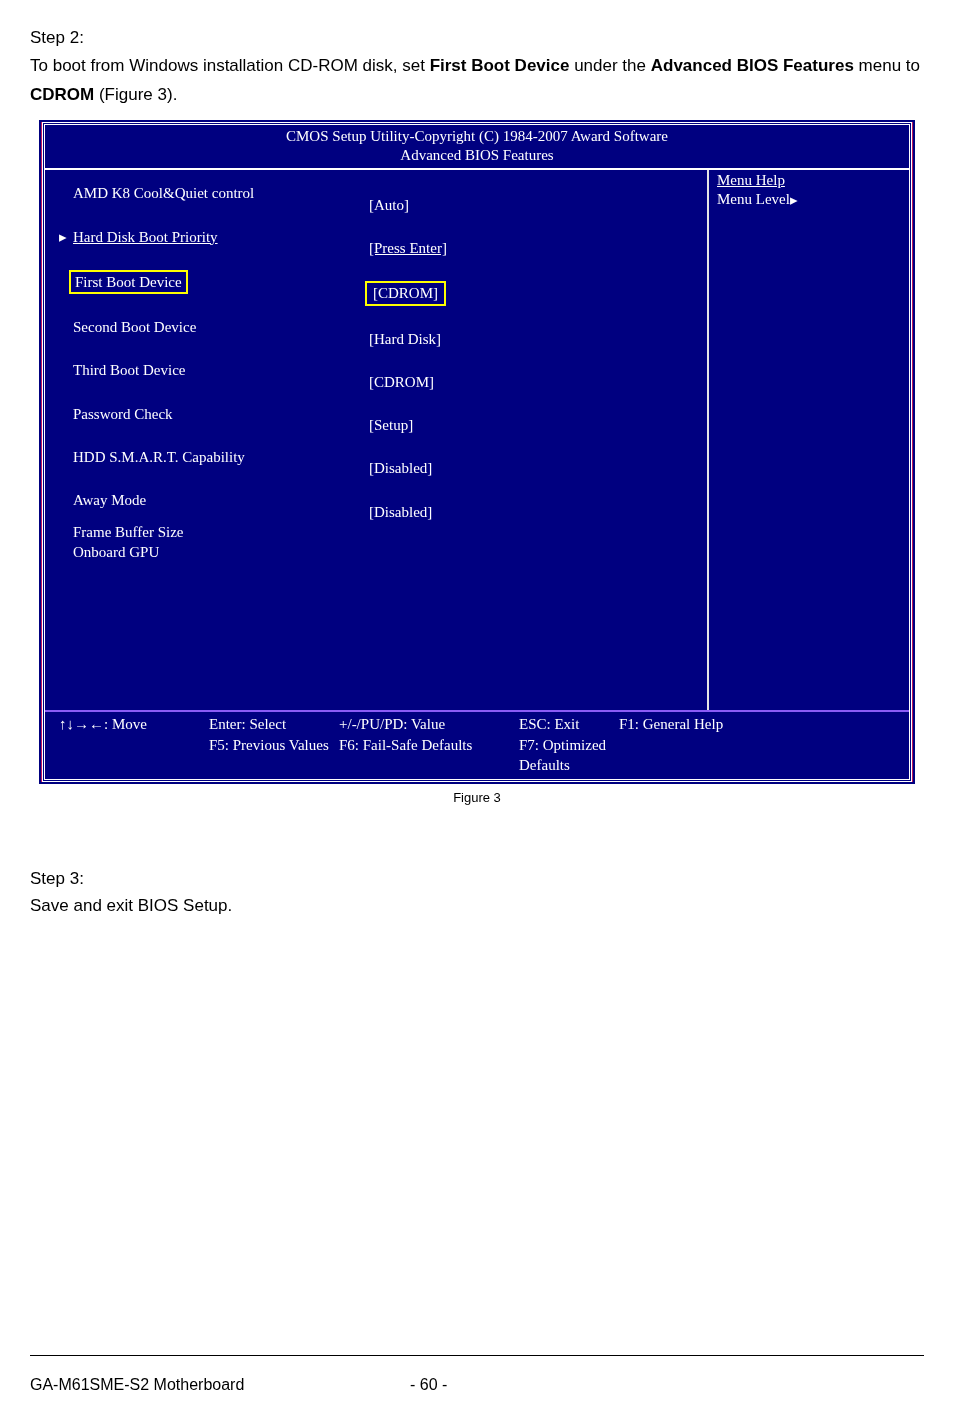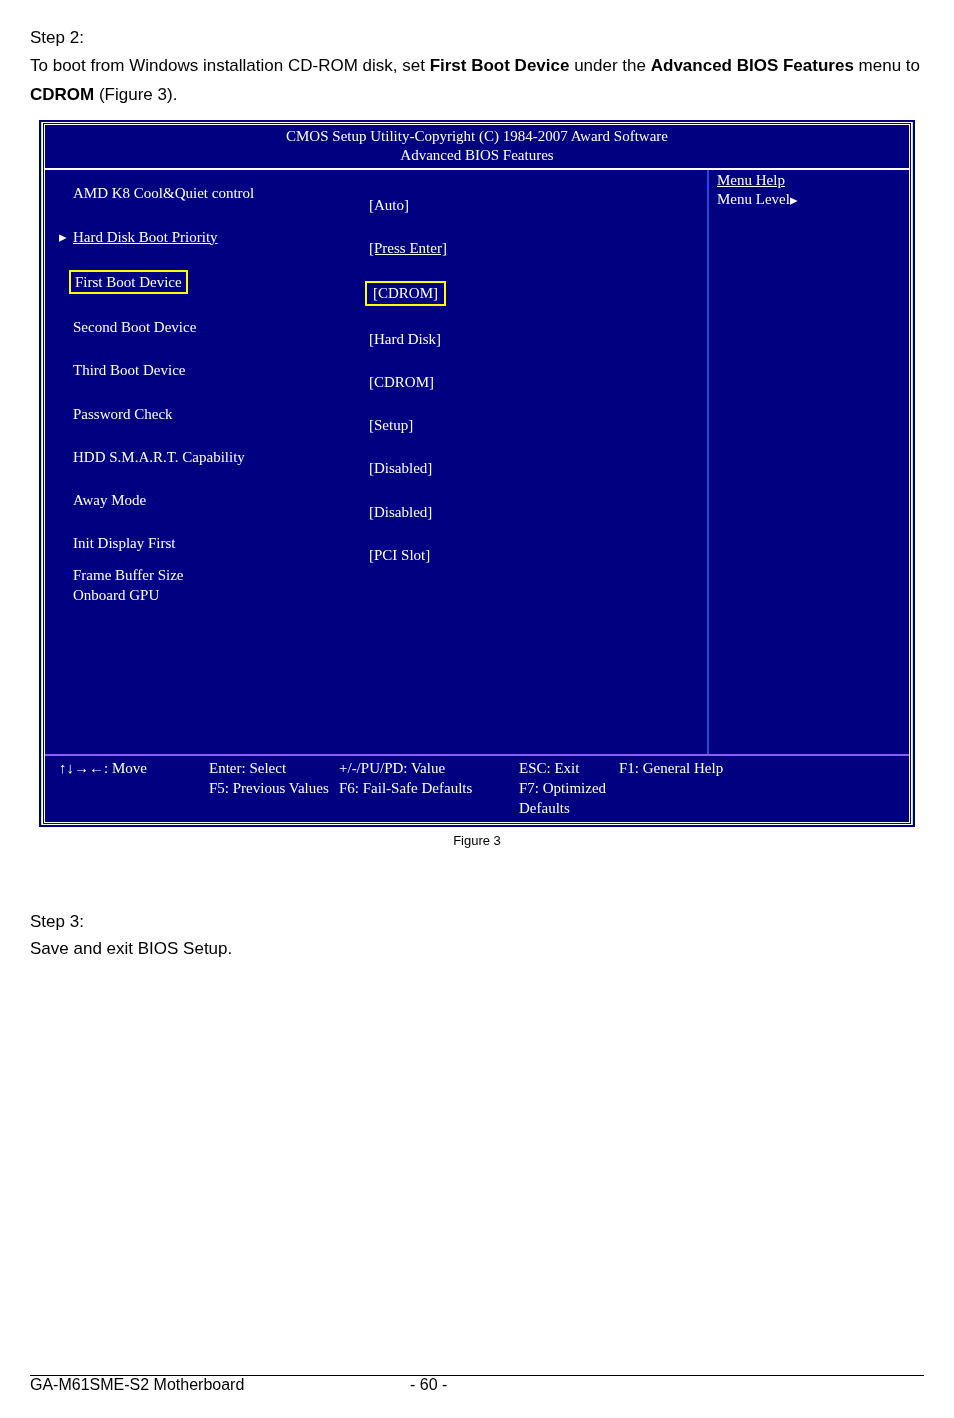--- a/index.html
+++ b/index.html
@@ -31,39 +31,39 @@
       background: #000080;
       color: #fff;
       font-family: "Times New Roman", Times, serif;
       font-size: 15px;
       width: 870px;
       margin: 0 auto;
       position: relative;
     }
     .bios-outer {
       border: 2px solid #000080;
-      background: #bef264;
+      background: #be185d;
       width: 876px;
       margin: 0 auto;
     }
     .bios-header {
       text-align: center;
       padding: 2px 0;
       border-bottom: 2px solid #fff;
     }
     .bios-header div {
       line-height: 1.3;
     }
     .bios-body {
       display: flex;
     }
     .bios-left {
       flex: 1;
       padding: 2px 8px 8px 14px;
-      border-right: 2px solid #1d4ed8;
+      border-right: 2px solid #e5e5e5;
     }
     .bios-right {
       width: 200px;
       padding: 2px 8px;
     }
     .bios-row {
       display: flex;
       line-height: 1.35;
     }
     .bios-label {
@@ -124,21 +124,21 @@
       line-height: 1.6;
     }
     .page-footer {
       position: fixed;
       bottom: 24px;
       left: 30px;
       right: 30px;
       width: 894px;
       font-size: 16px;
       border-top: 1px solid #000;
-      padding-top: 0;
+      padding-top: 20px;
       display: flex;
     }
     .footer-left {
       width: 380px;
     }
     .footer-center {
       text-align: left;
     }
     .arrow-right {
       font-family: Arial;
@@ -219,27 +219,20 @@
       </div>
 
       <div class="bios-row">
         <div class="bios-label">
               <span class="pointer"></span>
               <span>Away Mode</span>
             </div>
         <div class="bios-value">[Disabled]</div>
       </div>
 
-      <div class="bios-row">
-        <div class="bios-label">
-              <span class="pointer"></span>
-              <span>Init Display First</span>
-            </div>
-        <div class="bios-value">[PCI Slot]</div>
-      </div>
 
       <div class="bios-row">
         <div class="bios-label">
               <span class="pointer"></span>
               <span>Frame Buffer Size</span>
             </div>
       </div>
 
       <div class="bios-row">
         <div class="bios-label">

